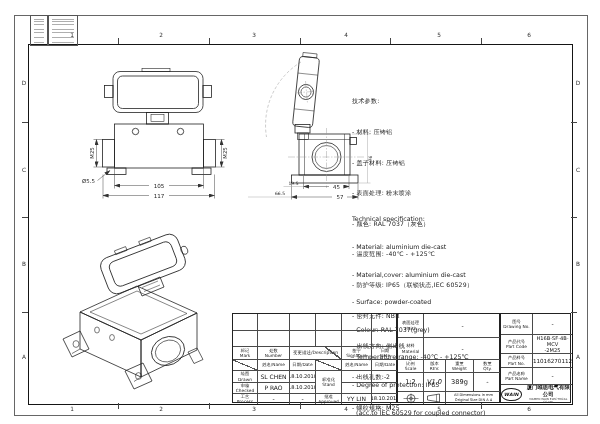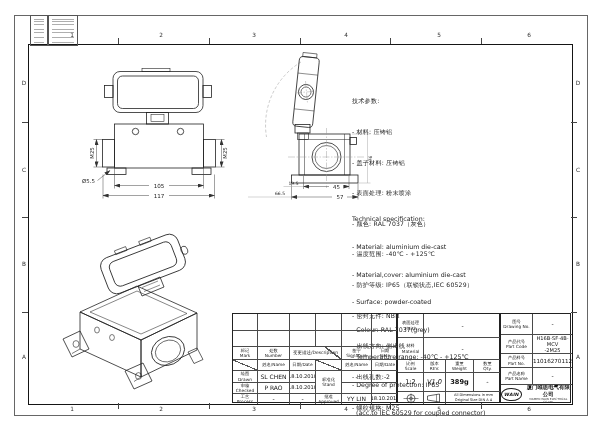--- a/index.html
+++ b/index.html
@@ -397,21 +397,21 @@
     <div class="cell" style="left:75px;top:45px;width:28px;height:13px;">
       <span class="lbl">数量</span>
       <span class="lbl">Qty.</span>
     </div>
     <div class="cell" style="left:0;top:58px;width:25px;height:19px;border-left:none;">
       <span class="val-lg">1:2</span>
     </div>
     <div class="cell" style="left:25px;top:58px;width:22px;height:19px;font-style:italic;">
       <span class="val-lg">V1.0</span>
     </div>
-    <div class="cell" style="left:47px;top:58px;width:28px;height:19px;font-weight:bold;">
+    <div class="cell" style="left:47px;top:58px;width:28px;height:19px;">
       <span class="val-lg">389g</span>
     </div>
     <div class="cell" style="left:75px;top:58px;width:28px;height:19px;">
       <span class="val-lg">-</span>
     </div>
     <div class="cell" style="left:0;top:77px;width:25px;height:13px;border-left:none;">
       <svg width="18" height="11" viewBox="0 0 18 11">
         <circle cx="9" cy="5.5" r="4" fill="none" stroke="#222" stroke-width="0.7"></circle>
         <circle cx="9" cy="5.5" r="1.4" fill="none" stroke="#222" stroke-width="0.6"></circle>
         <line x1="1.5" y1="5.5" x2="16.5" y2="5.5" stroke="#222" stroke-width="0.5"></line>

